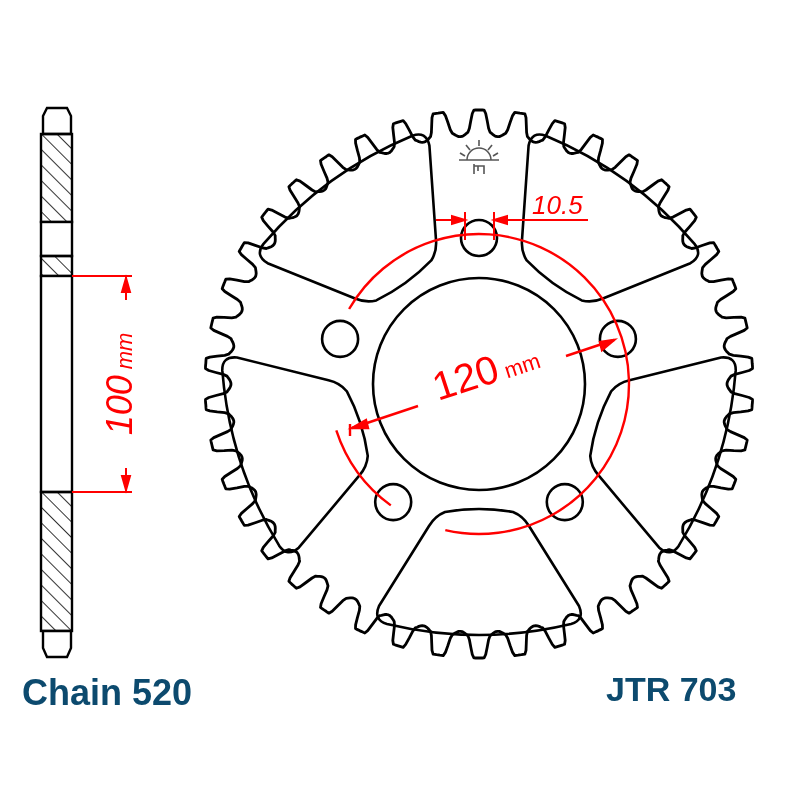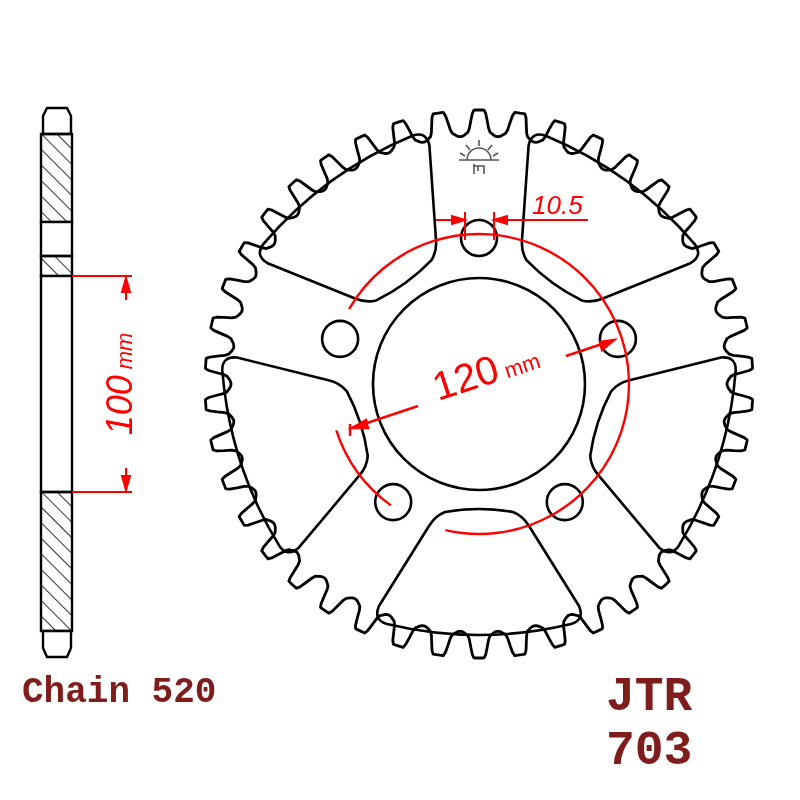--- a/index.html
+++ b/index.html
@@ -1,22 +1,22 @@
 <!DOCTYPE html>
 <html><head>
 <meta charset="utf-8">
 <style>
   html, body { margin: 0; padding: 0; background: #ffffff; }
   body { width: 800px; height: 800px; position: relative; overflow: hidden;
          font-family: "Liberation Sans", sans-serif; }
   #drawing { position: absolute; left: 0; top: 0; width: 800px; height: 800px; }
-  .label { position: absolute; font-family: Liberation Mono, monospace;
-           font-weight: bold; color: #7f1d1d; }
+  .label { position: absolute; font-family: Liberation Sans, sans-serif;
+           font-weight: bold; color: #0c4a6e; }
   #chain-label { left: 22px; top: 672px; font-size: 36px; letter-spacing: 0px; }
-  #part-label { left: 606px; top: 670px; font-size: 48px; }
+  #part-label { left: 606px; top: 670px; font-size: 34px; }
 </style>
 </head>
 <body>
 
 <svg id="drawing" viewBox="0 0 800 800" xmlns="http://www.w3.org/2000/svg">
   <defs>
     <pattern id="hatch" patternUnits="userSpaceOnUse" width="11" height="11" patternTransform="rotate(-45)">
       <line x1="0" y1="0" x2="0" y2="11" stroke="#000" stroke-width="1.6"></line>
     </pattern>
   </defs>

